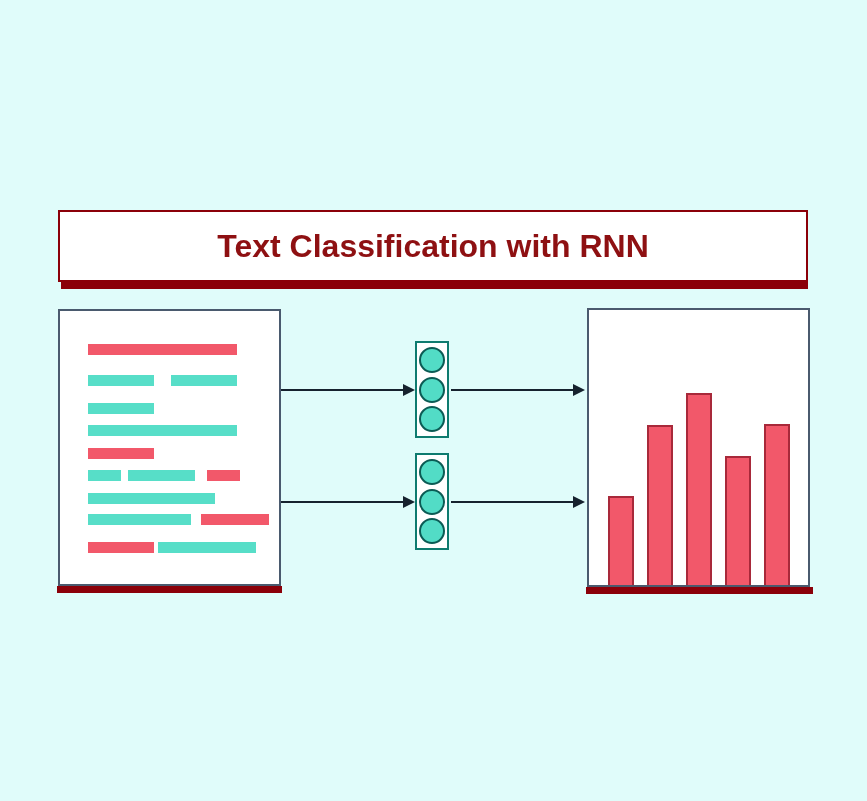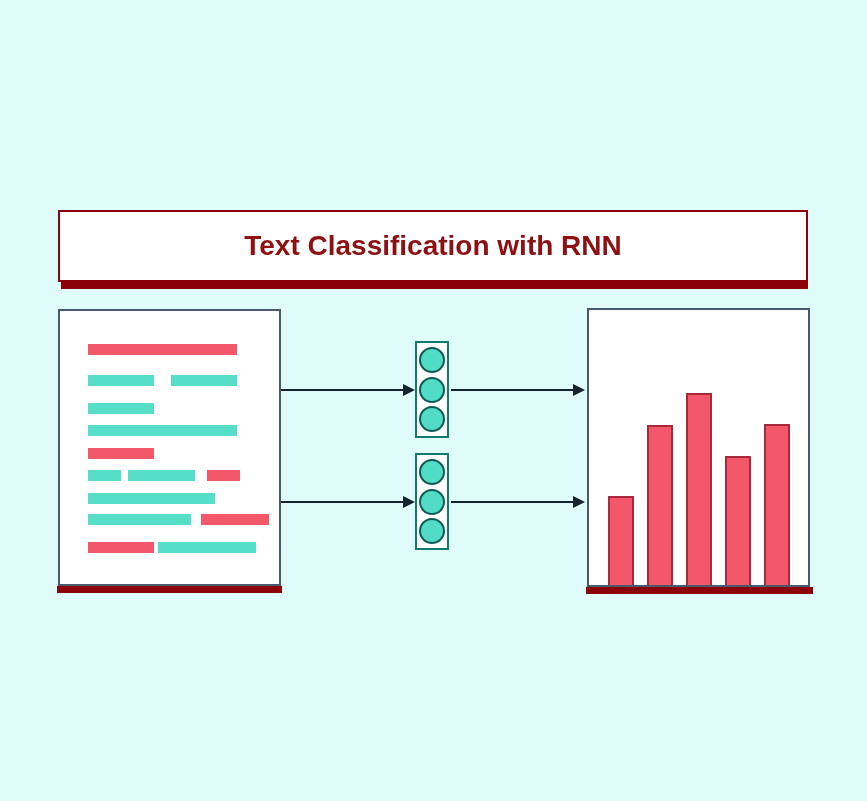--- a/index.html
+++ b/index.html
@@ -24,21 +24,21 @@
     height: 72px;
     box-sizing: border-box;
     background: #ffffff;
     border: 2px solid var(--maroon, #8B0009);
     display: flex;
     align-items: center;
     justify-content: center;
   }
   .banner-title {
     color: var(--title-text, #8E1012);
-    font-size: 28px;
+    font-size: 32px;
     font-weight: bold;
     letter-spacing: 0px;
     white-space: nowrap;
   }
   .banner-shadow {
     position: absolute;
     left: 61px;
     top: 281px;
     width: 747px;
     height: 8px;

